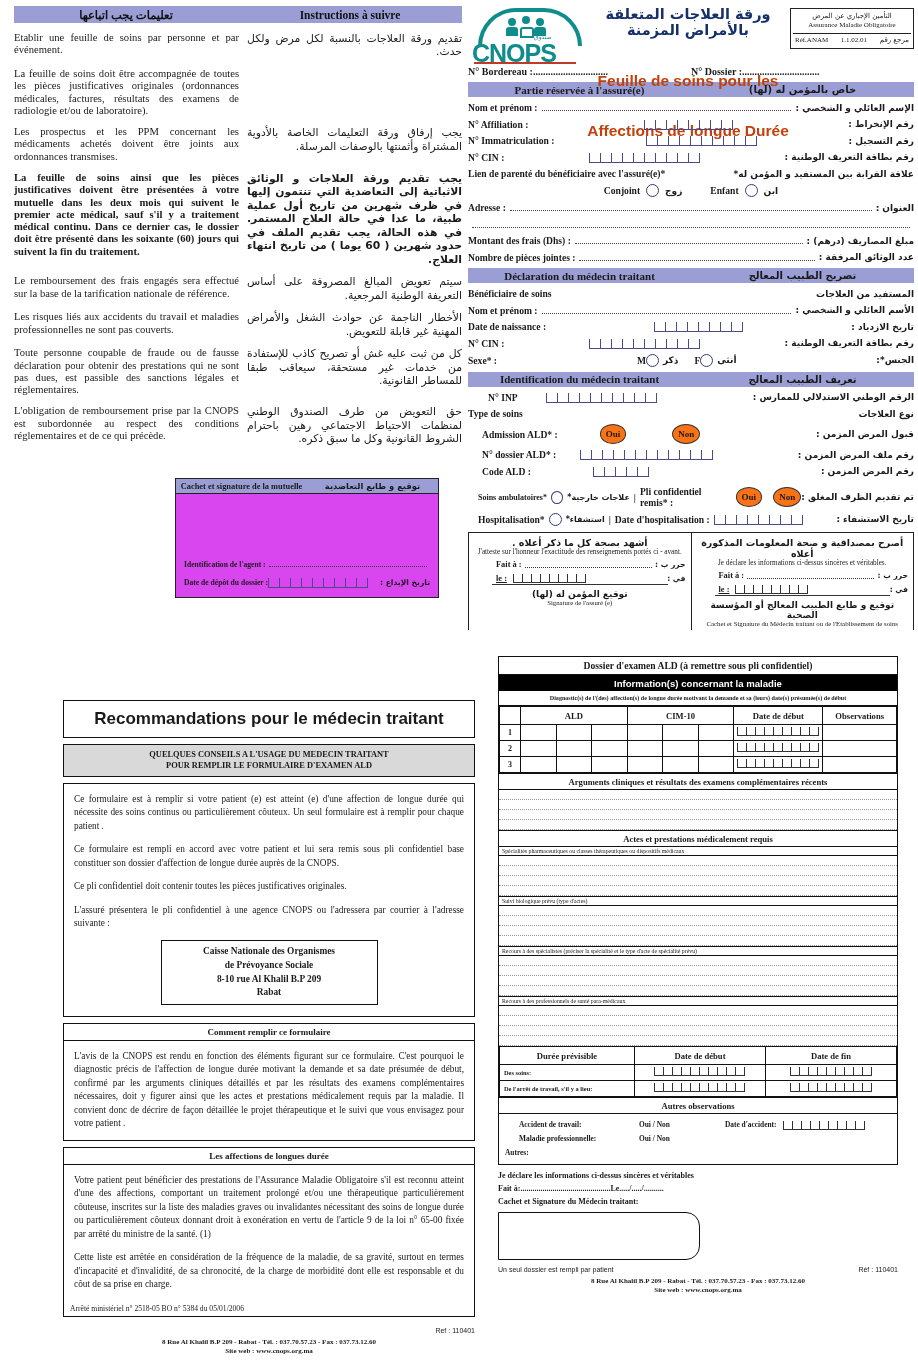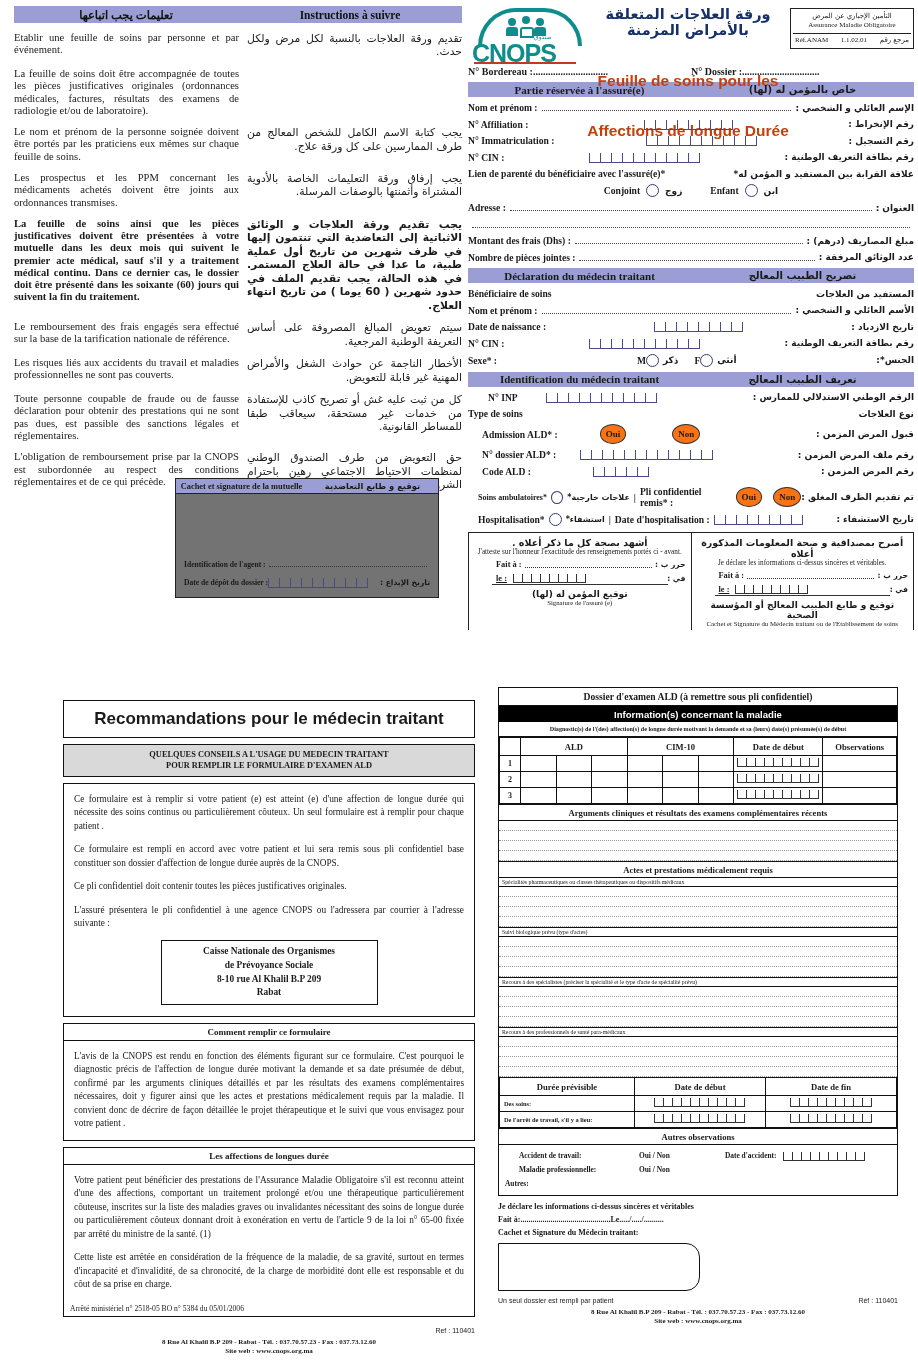--- a/index.html
+++ b/index.html
@@ -15,21 +15,21 @@
   .hdrbar{display:flex;align-items:center;height:17px;font-size:11.5px;}
   .hdrbar .fr{flex:1;text-align:center;}
   .hdrbar .ar{flex:1;text-align:center;direction:rtl;}
   
   .instr{display:flex;margin-top:9px;}
   .instr .fr{width:225px;font-size:10.6px;line-height:1.16;text-align:justify;padding-right:8px;}
   .instr .ar{width:215px;font-size:10.8px;line-height:1.25;direction:rtl;text-align:justify;
              font-family:"DejaVu Sans",sans-serif;}
   .instr.bold .fr,.instr.bold .ar{font-weight:bold;}
   
-  .mutbox{position:absolute;left:175px;top:478px;width:262px;height:118px;border:1.3px solid #222;background:#737373;}
+  .mutbox{position:absolute;left:175px;top:478px;width:262px;height:118px;border:1.3px solid #222;background:#d946ef;}
   .mutbox .bhd{height:14px;background:#9a9ed4;border-bottom:1px solid #222;display:flex;align-items:center;font-size:8.4px;font-weight:bold;}
   .mutbox .bhd .fr{flex:1;text-align:center;}
   .mutbox .bhd .ar{flex:1;text-align:center;direction:rtl;font-family:"DejaVu Sans",sans-serif;}
   .mutbox .rowline{position:absolute;left:8px;right:8px;font-size:7.6px;font-weight:bold;display:flex;align-items:center;}
   .mutbox .r1{bottom:28px;}
   .mutbox .r2{bottom:10px;}
   .dots{flex:1;border-bottom:1px dotted #333;margin:0 3px 2px 3px;height:7px;}
   .arlbl{direction:rtl;font-family:"DejaVu Sans",sans-serif;font-size:7.6px;}
   
   .logoRow{display:flex;align-items:flex-start;height:58px;}
@@ -78,21 +78,21 @@
   .twoSign .sigttl .ar{font-size:9px;}
   .twoSign .sigttl .fr{font-size:6.8px;}
   .footnotes{display:flex;font-size:6.6px;margin-top:2px;}
   .footnotes .l{flex:1;line-height:1.4;}
   .footnotes .r{flex:1;text-align:right;direction:rtl;font-family:"DejaVu Sans",sans-serif;font-size:7.5px;}
   .lastbar{height:14px;background:#9a9ed4;display:flex;align-items:center;font-size:10.5px;font-weight:bold;margin-top:3px;}
   .lastbar .fr{flex:1;text-align:center;letter-spacing:.4px;}
   .lastbar .ar{flex:1;text-align:center;direction:rtl;font-family:"DejaVu Sans",sans-serif;font-size:9.5px;}
   
   .p2left{position:absolute;left:63px;top:45px;width:412px;}
-  .p2right{position:absolute;left:498px;top:32px;width:400px;}
+  .p2right{position:absolute;left:498px;top:1px;width:400px;}
   .recoTitle{border:1.4px solid #111;padding:8px 0;text-align:center;font-family:"Liberation Sans",sans-serif;font-weight:bold;font-size:17px;}
   .grayBox{border:1.2px solid #111;background:#d9d9d9;text-align:center;font-weight:bold;font-size:8.4px;padding:4px 0;line-height:1.35;margin-top:6px;}
   .bodyBox{border:1.2px solid #111;padding:9px 10px;margin-top:6px;font-size:9.3px;line-height:1.45;text-align:justify;}
   .bodyBox p{margin:0 0 10px 0;}
   .bodyBox p:last-child{margin-bottom:0;}
   .addrBox{border:1.2px solid #111;width:215px;margin:4px auto 2px auto;text-align:center;font-weight:bold;font-size:9.4px;line-height:1.45;padding:4px 0;}
   .secTitle{border:1.2px solid #111;text-align:center;font-weight:bold;font-size:9px;padding:3px 0;margin-top:6px;}
   .arrete{border:1.2px solid #111;border-top:none;font-size:7.6px;padding:3px 6px;}
   .pgfoot{margin-top:26px;text-align:center;font-size:7px;font-weight:bold;line-height:1.4;}
   .refline{text-align:right;font-size:7px;font-family:"Liberation Sans",sans-serif;margin-top:10px;}
@@ -133,24 +133,20 @@
     </div>
     <div id="instr-list">
         <div class="instr">
           <div class="fr">Etablir une feuille de soins par personne et par événement.</div>
           <div class="ar">تقديم ورقة العلاجات بالنسبة لكل مرض ولكل حدث.</div>
         </div>
         <div class="instr">
           <div class="fr">La feuille de soins doit être accompagnée de toutes les pièces justificatives originales (ordonnances médicales, factures, résultats des examens de radiologie et/ou de laboratoire).</div>
         </div>
         <div class="instr">
-          <div class="fr">Le nom et prénom de la personne soignée doivent être portés par les praticiens eux mêmes sur chaque feuille de soins.</div>
-          <div class="ar">يجب كتابة الاسم الكامل للشخص المعالج من طرف الممارسين على كل ورقة علاج.</div>
-        </div>
-        <div class="instr">
           <div class="fr">Les prospectus et les PPM concernant les médicaments achetés doivent être joints aux ordonnances transmises.</div>
           <div class="ar">يجب إرفاق ورقة التعليمات الخاصة بالأدوية المشتراة وأثمنتها بالوصفات المرسلة.</div>
         </div>
         <div class="instr bold">
           <div class="fr">La feuille de soins ainsi que les pièces justificatives doivent être présentées à votre mutuelle dans les deux mois qui suivent le premier acte médical, sauf s'il y a traitement médical continu. Dans ce dernier cas, le dossier doit être présenté dans les soixante (60) jours qui suivent la fin du traitement.</div>
           <div class="ar">يجب تقديم ورقة العلاجات و الوثائق الاثباتية إلى التعاضدية التي تنتمون إليها في ظرف شهرين من تاريخ أول عملية طبية، ما عدا في حالة العلاج المستمر. في هذه الحالة، يجب تقديم الملف في حدود شهرين ( 60 يوما ) من تاريخ انتهاء العلاج.</div>
         </div>
         <div class="instr">
           <div class="fr">Le remboursement des frais engagés sera effectué sur la base de la tarification nationale de référence.</div>
           <div class="ar">سيتم تعويض المبالغ المصروفة على أساس التعريفة الوطنية المرجعية.</div>

